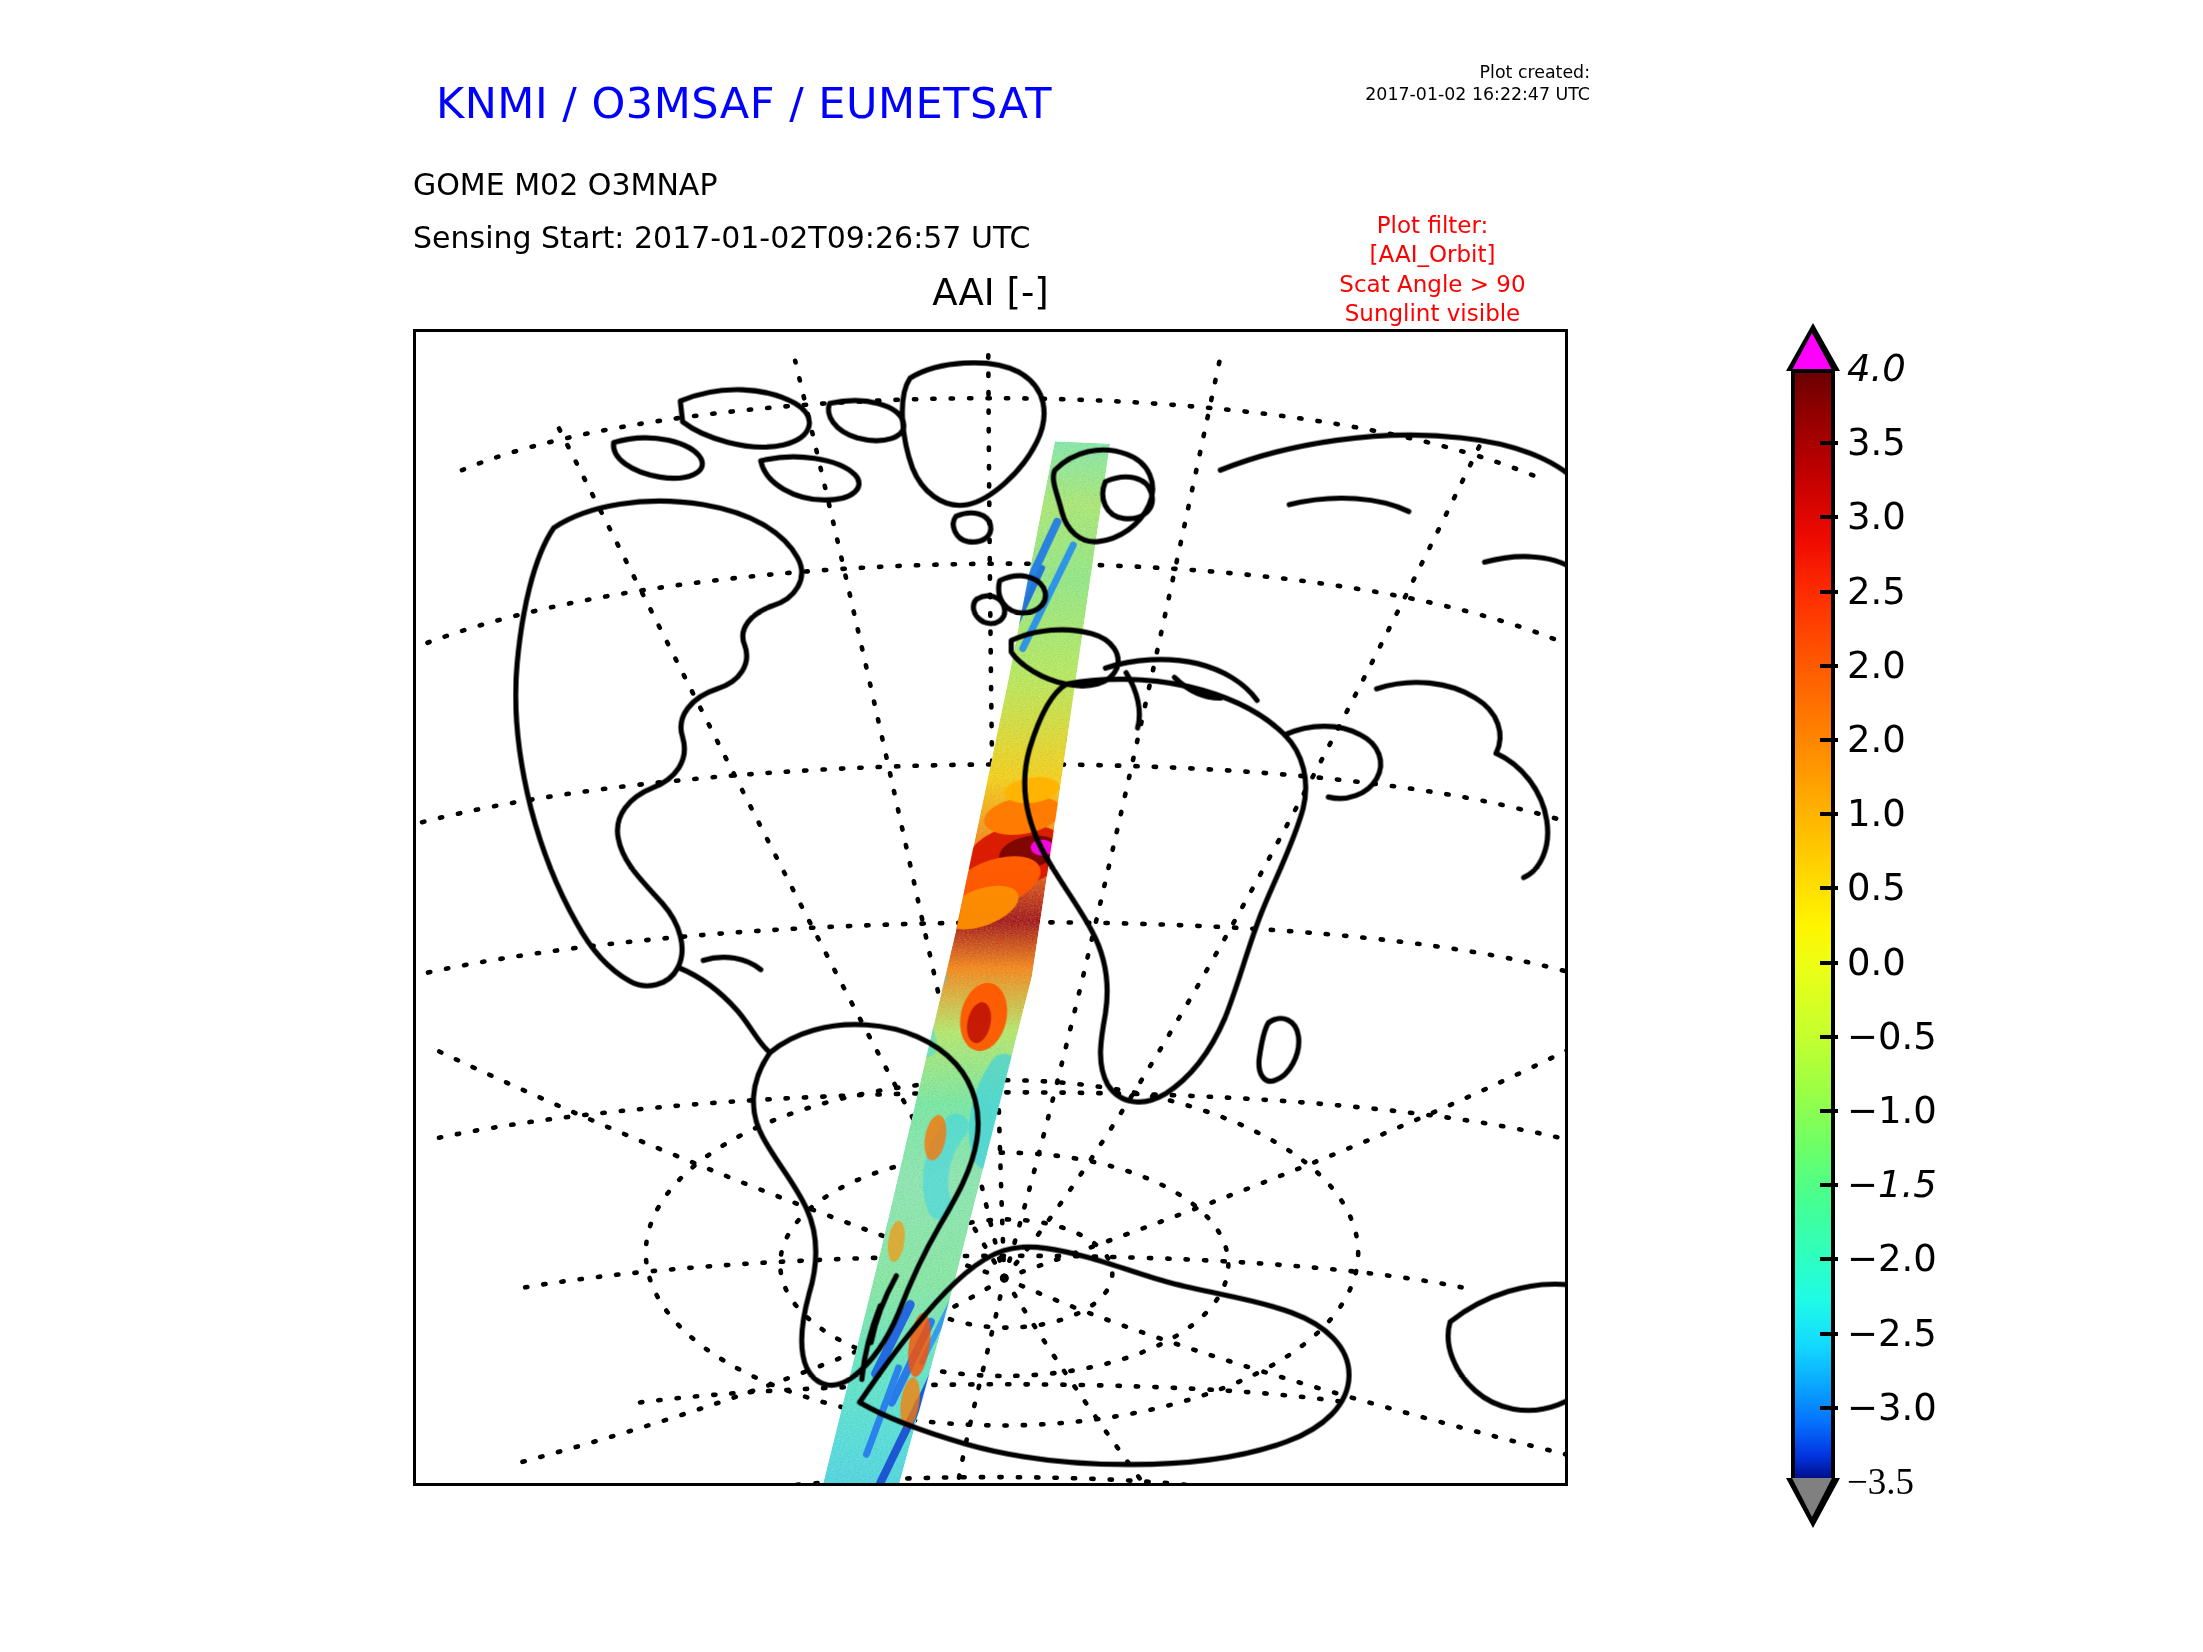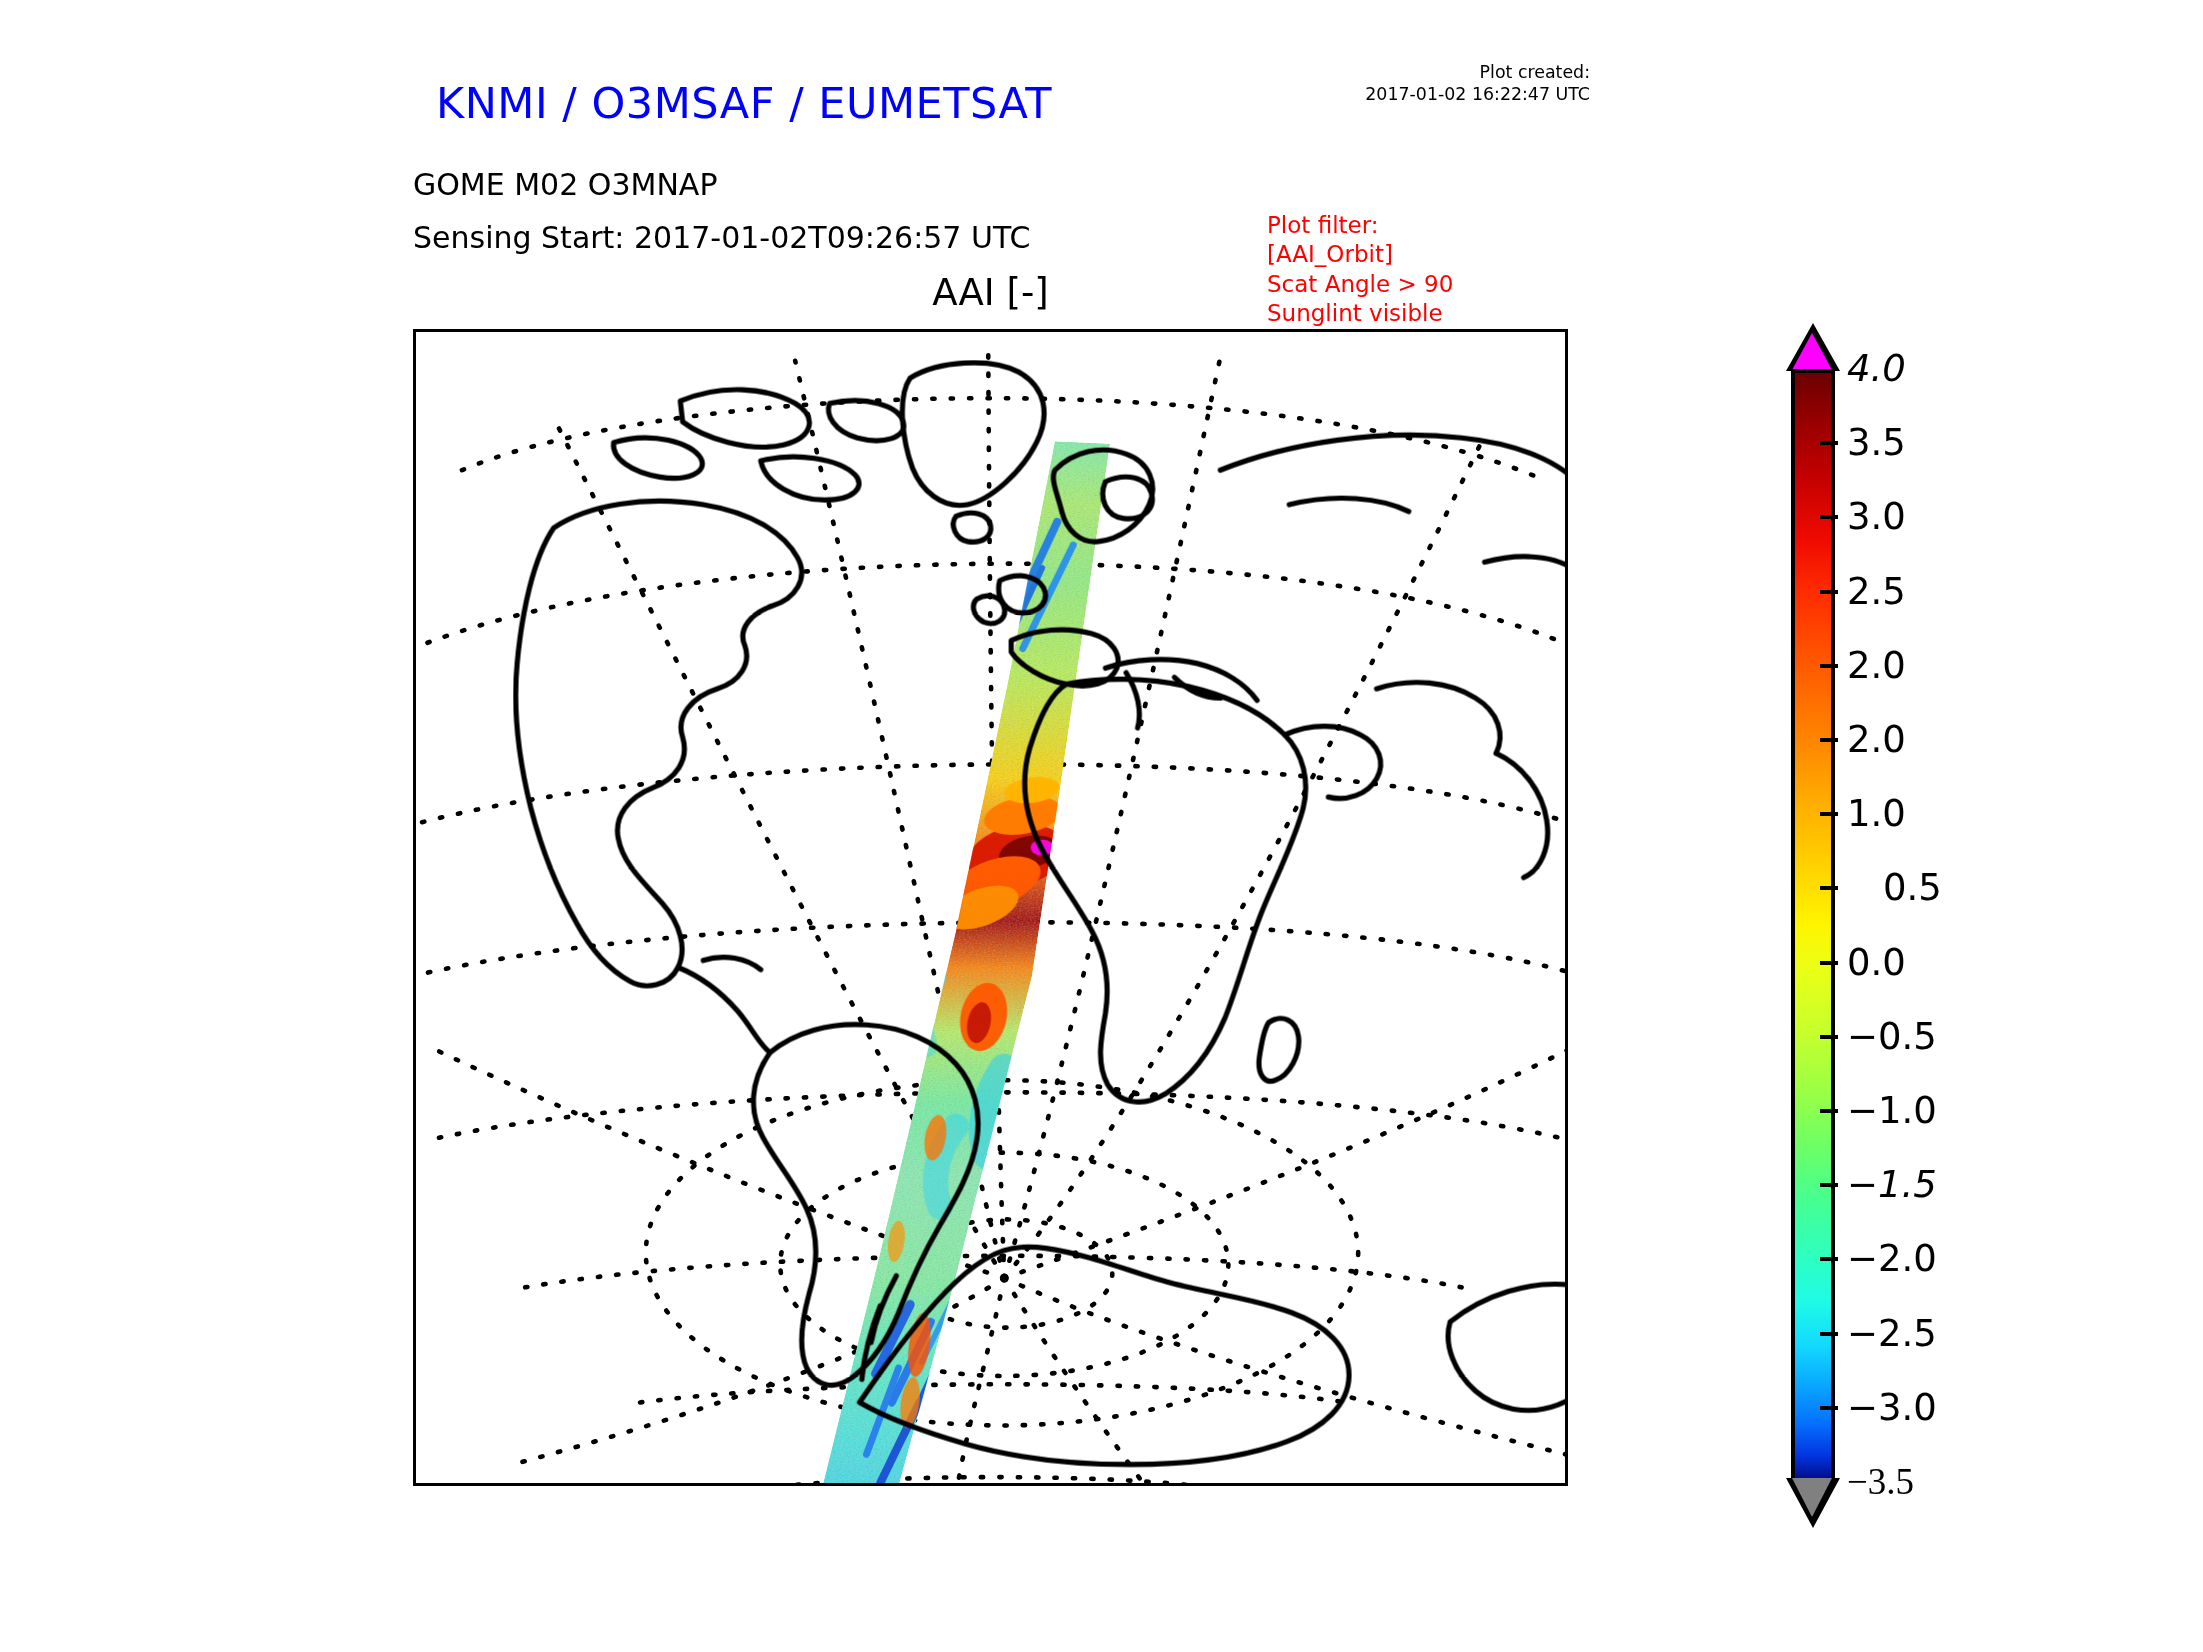--- a/index.html
+++ b/index.html
@@ -3,21 +3,21 @@
 <meta charset="utf-8">
 <style>
   html,body{margin:0;padding:0;background:#ffffff;}
   body{width:2204px;height:1653px;position:relative;overflow:hidden;
        font-family:"DejaVu Sans","Liberation Sans",sans-serif;color:#000;}
   .abs{position:absolute;}
   #org-title{left:413px;top:78px;font-size:43px;color:#0000ff;letter-spacing:0.5px;white-space:nowrap;margin-left:23px;}
   #created-block{left:1278px;top:62px;width:312px;text-align:right;font-size:17.4px;line-height:1.25;color:#000;}
   #product-line{left:413px;top:167px;font-size:30px;white-space:nowrap;}
   #sensing-line{left:413px;top:220px;font-size:30px;white-space:nowrap;}
-  #filter-block{left:1267px;top:211px;width:331px;text-align:left;font-size:23px;line-height:1.28;color:#ff0000;}
+  #filter-block{left:1267px;top:211px;width:331px;text-align:center;font-size:23px;line-height:1.28;color:#ff0000;}
   #plot-title{left:413px;top:271px;width:1155px;text-align:center;font-size:37px;}
   #map-frame{left:413px;top:329px;width:1155px;height:1157px;border:3.7px solid #000;box-sizing:border-box;background:#fff;}
   #map-svg{position:absolute;left:0;top:0;width:100%;height:100%;display:block;}
   
   #cbar-wrap{left:1785px;top:323px;width:386px;height:1166px;}
   #cbar-bar{position:absolute;left:5.5px;top:46px;width:44px;height:1113px;
             border:4.6px solid #000;box-sizing:border-box;
             background:linear-gradient(to bottom,
               #6b0000 0%,
               #8b0000 3%,
@@ -277,21 +277,21 @@
       <div class="cb-lab" style="top: 194px;">3.0</div>
       <div class="cb-tick" style="top: 267px;"></div>
       <div class="cb-lab" style="top: 269px;">2.5</div>
       <div class="cb-tick" style="top: 341px;"></div>
       <div class="cb-lab" style="top: 343px;">2.0</div>
       <div class="cb-tick" style="top: 415px;"></div>
       <div class="cb-lab" style="top: 417px;">2.0</div>
       <div class="cb-tick" style="top: 489px;"></div>
       <div class="cb-lab" style="top: 491px;">1.0</div>
       <div class="cb-tick" style="top: 563px;"></div>
-      <div class="cb-lab" style="top: 565px; margin-left: 36px;">0.5</div>
+      <div class="cb-lab" style="top: 565px;">0.5</div>
       <div class="cb-tick" style="top: 638px;"></div>
       <div class="cb-lab" style="top: 640px;">0.0</div>
       <div class="cb-tick" style="top: 712px;"></div>
       <div class="cb-lab" style="top: 714px;">−0.5</div>
       <div class="cb-tick" style="top: 786px;"></div>
       <div class="cb-lab" style="top: 788px;">−1.0</div>
       <div class="cb-tick" style="top: 860px;"></div>
       <div class="cb-lab" style="top: 862px; font-style: italic;">−1.5</div>
       <div class="cb-tick" style="top: 934px;"></div>
       <div class="cb-lab" style="top: 936px;">−2.0</div>

